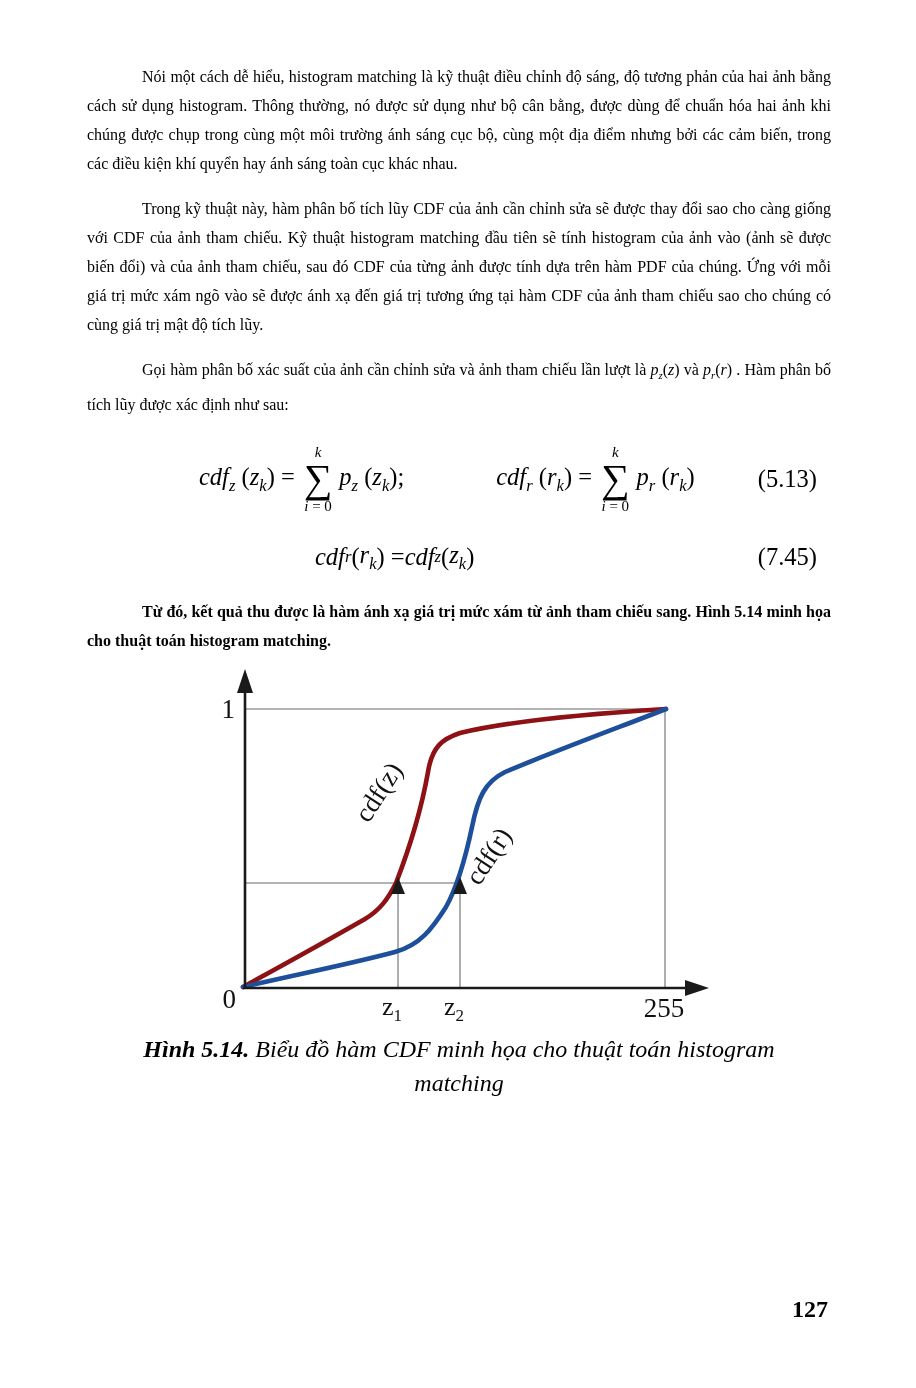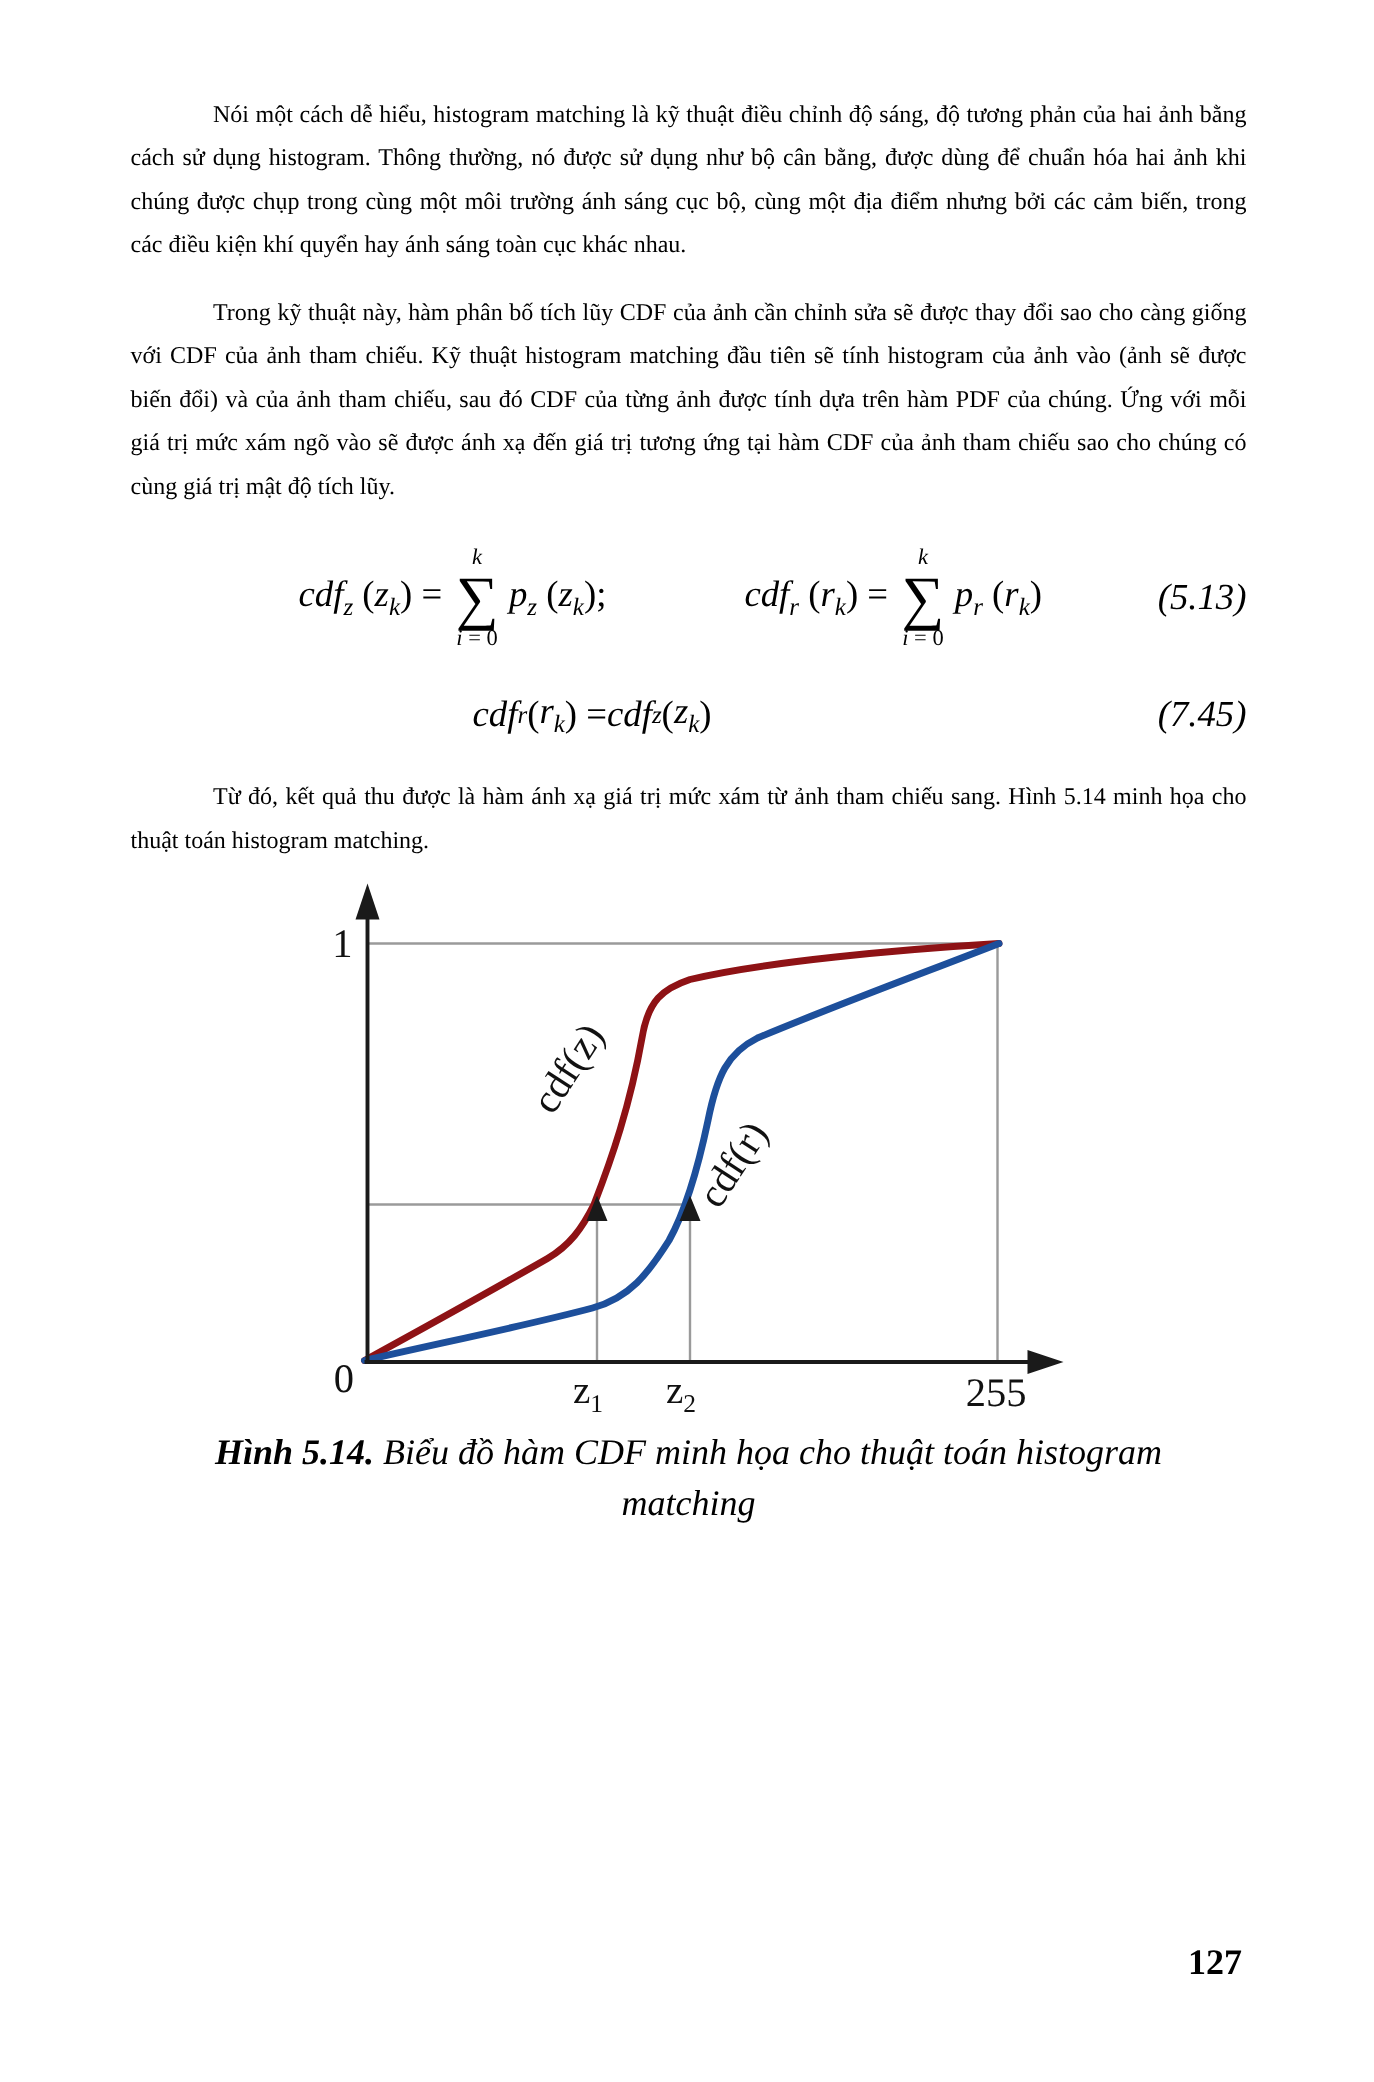--- a/index.html
+++ b/index.html
@@ -21,21 +21,21 @@
     font-size:24.5px; min-height:56px;
   }
   .eq-row.big { min-height:92px; margin:14px 0 4px; }
   .eq-row.small { margin:4px 0 4px; }
   .eq-group { display:inline-flex; align-items:center; white-space:nowrap; }
   .eq-part i { font-style:italic; }
   sub { font-size:68%; }
   .sum { display:inline-flex; flex-direction:column; align-items:center; margin:0 7px 0 9px; }
   .sum .lim { font-size:15px; line-height:16px; }
   .sum .sigma { font-size:40px; line-height:38px; }
-  .eq-num { position:absolute; right:0; top:50%; transform:translateY(-50%); font-size:24.5px;font-style:italic; }
+  .eq-num { position:absolute; right:14px; top:50%; transform:translateY(-50%); font-size:24.5px; }
   .ml-eq1 { margin-left:112px; }
   .ml-eq2 { margin-left:92px; }
   .ml-eq3 { margin-left:228px; }
   
   .figure { margin:12px 0 0 93px; width:565px; height:365px; }
   svg text { font-family:"Liberation Serif","DejaVu Serif",serif; fill:#111; }
   .caption {
     margin:0 auto 0; max-width:660px; text-align:center;
     font-size:24px; font-style:italic; line-height:34px;
   }
@@ -47,20 +47,21 @@
 </style>
 </head>
 <body>
 
 <div class="page">
 
   <p class="para">Nói một cách dễ hiểu, histogram matching là kỹ thuật điều chỉnh độ sáng, độ tương phản của hai ảnh bằng cách sử dụng histogram. Thông thường, nó được sử dụng như bộ cân bằng, được dùng để chuẩn hóa hai ảnh khi chúng được chụp trong cùng một môi trường ánh sáng cục bộ, cùng một địa điểm nhưng bởi các cảm biến, trong các điều kiện khí quyển hay ánh sáng toàn cục khác nhau.</p>
 
   <p class="para sp">Trong kỹ thuật này, hàm phân bố tích lũy CDF của ảnh cần chỉnh sửa sẽ được thay đổi sao cho càng giống với CDF của ảnh tham chiếu. Kỹ thuật histogram matching đầu tiên sẽ tính histogram của ảnh vào (ảnh sẽ được biến đổi) và của ảnh tham chiếu, sau đó CDF của từng ảnh được tính dựa trên hàm PDF của chúng. Ứng với mỗi giá trị mức xám ngõ vào sẽ được ánh xạ đến giá trị tương ứng tại hàm CDF của ảnh tham chiếu sao cho chúng có cùng giá trị mật độ tích lũy.</p>
 
+  <p class="para sp">Gọi hàm phân bố xác suất của ảnh cần chỉnh sửa và ảnh tham chiếu lần lượt là <i>p<sub>z</sub></i>(<i>z</i>) và <i>p<sub>r</sub></i>(<i>r</i>) . Hàm phân bố tích lũy được xác định như sau:</p>
 
   <div class="eq-row big">
     <span class="eq-group ml-eq1">
       <span class="eq-part"><i>cdf</i><sub><i>z</i></sub> (<i>z<sub>k</sub></i>) =</span>
       <span class="sum">
         <span class="lim"><i>k</i></span>
         <span class="sigma">∑</span>
         <span class="lim"><i>i</i> = 0</span>
       </span>
       <span class="eq-part"><i>p</i><sub><i>z</i></sub> (<i>z<sub>k</sub></i>);</span>
@@ -76,21 +77,21 @@
     </span>
     <span class="eq-num">(5.13)</span>
   </div>
 
 
   <div class="eq-row small">
     <span class="eq-group ml-eq3 eq-part"><i>cdf</i><sub><i>r</i></sub> (<i>r<sub>k</sub></i>) = <i>cdf</i><sub><i>z</i></sub> (<i>z<sub>k</sub></i>)</span>
     <span class="eq-num">(7.45)</span>
   </div>
 
-  <p class="para" style="margin-top:12px;">Từ đó, kết quả thu được là hàm ánh xạ giá trị mức xám từ ảnh tham chiếu sang. Hình 5.14 minh họa cho thuật toán histogram matching.</p>
+  <p class="para" style="margin-top:12px;font-weight:bold;">Từ đó, kết quả thu được là hàm ánh xạ giá trị mức xám từ ảnh tham chiếu sang. Hình 5.14 minh họa cho thuật toán histogram matching.</p>
 
   <div class="figure">
     <svg viewBox="0 0 565 365" width="565" height="365">
 
       <line x1="65" y1="42" x2="485" y2="42" stroke-width="1.6" stroke="#9a9a9a"></line>
       <line x1="485" y1="42" x2="485" y2="321" stroke-width="1.6" stroke="#9a9a9a"></line>
       <line x1="65" y1="216" x2="280" y2="216" stroke-width="1.6" stroke="#9a9a9a"></line>
       <line x1="218" y1="216" x2="218" y2="321" stroke-width="1.6" stroke="#9a9a9a"></line>
       <line x1="280" y1="216" x2="280" y2="321" stroke-width="1.6" stroke="#9a9a9a"></line>
 

